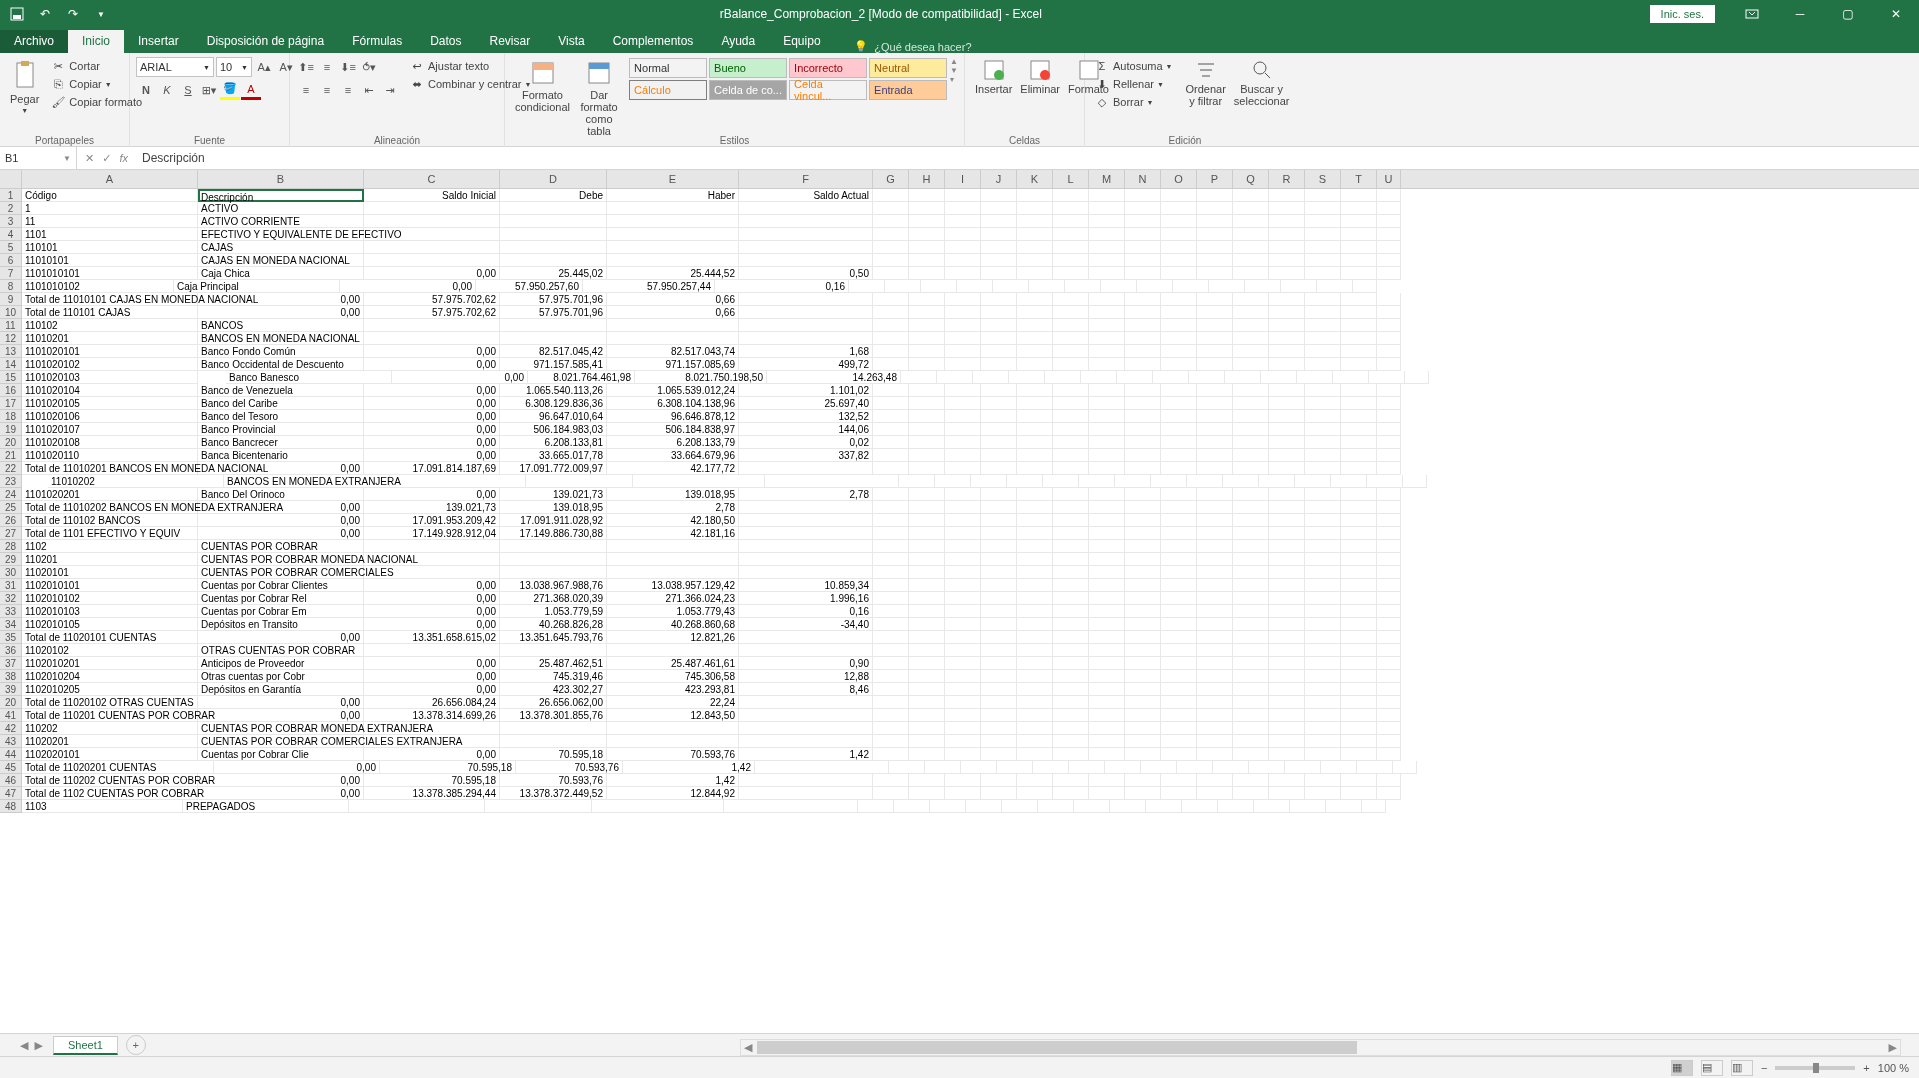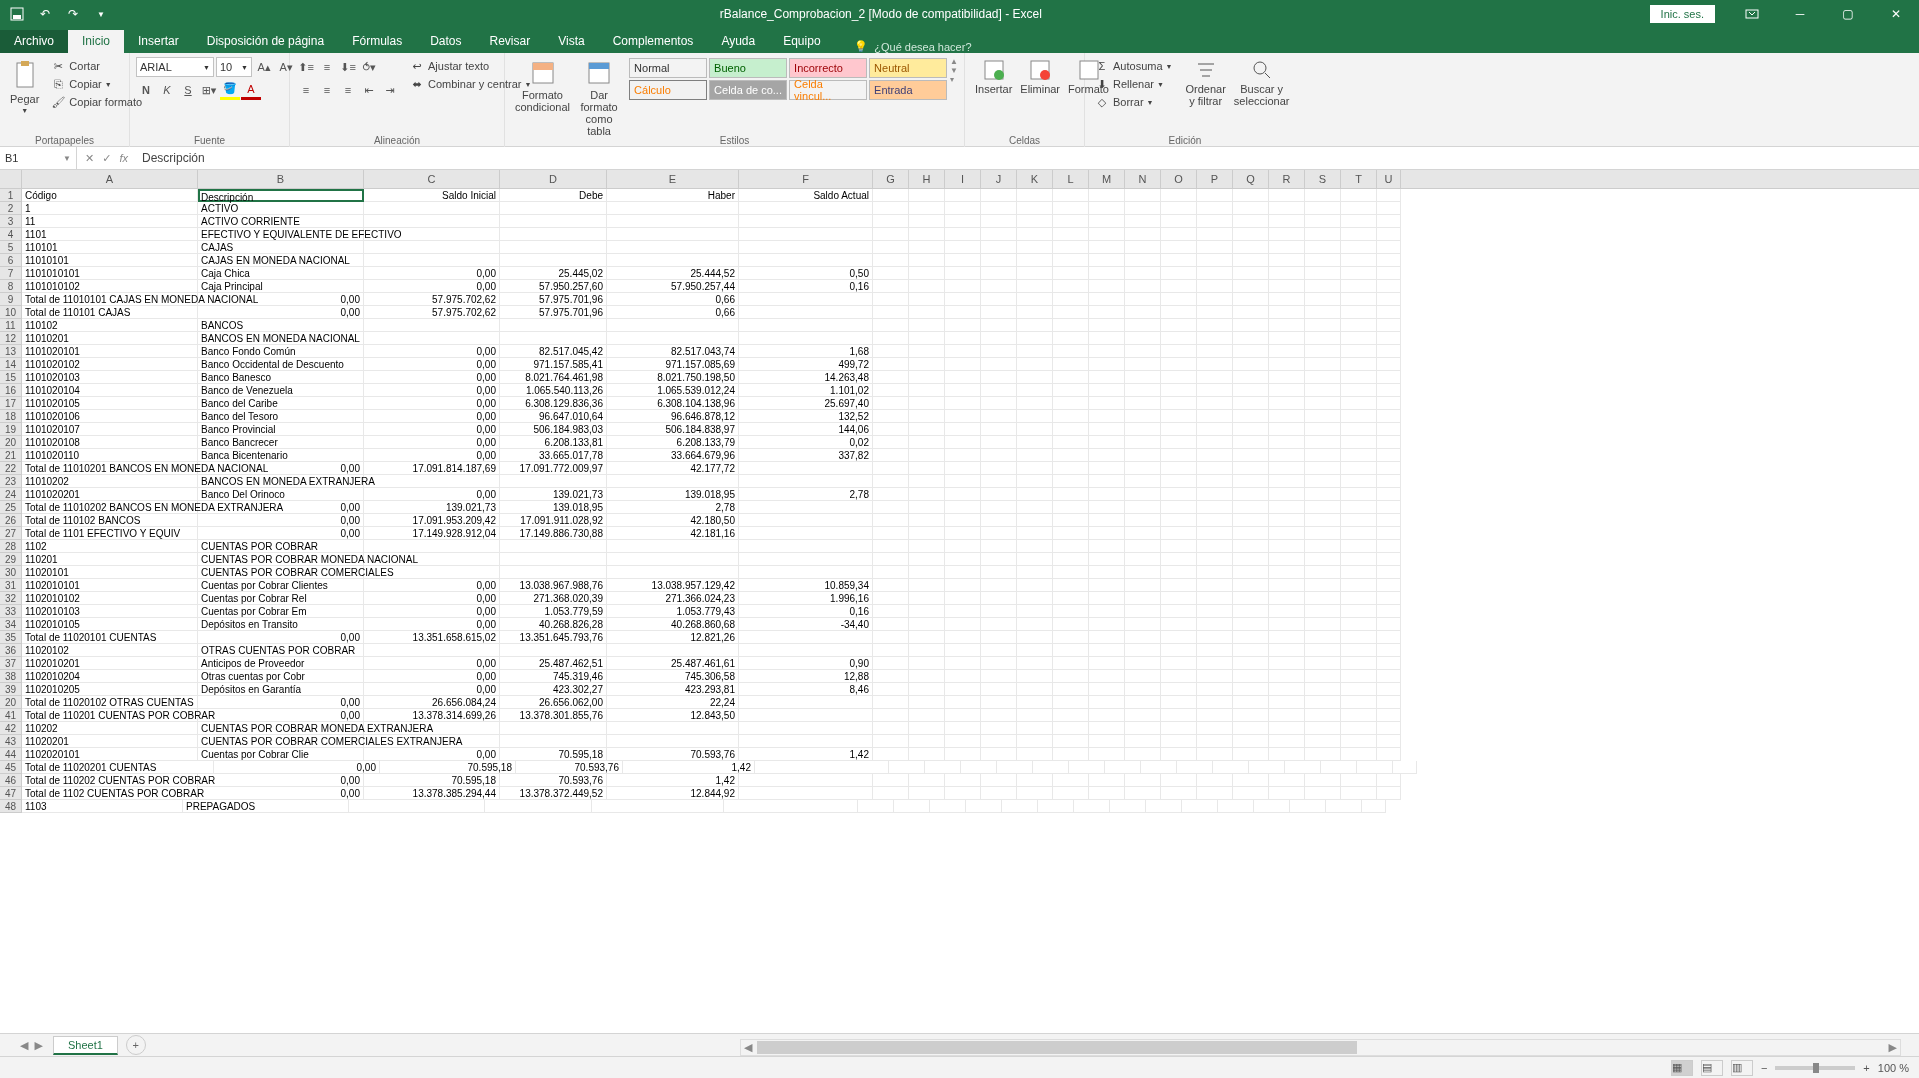--- a/index.html
+++ b/index.html
@@ -502,21 +502,21 @@
         <div class="c" style="width: 36px;"></div>
         <div class="c" style="width: 36px;"></div>
         <div class="c" style="width: 36px;"></div>
         <div class="c" style="width: 36px;"></div>
         <div class="c" style="width: 36px;"></div>
         <div class="c" style="width: 36px;"></div>
         <div class="c" style="width: 24px;"></div>
       </div>
       <div class="r">
         <div class="rh">8</div>
-        <div class="c" style="width: 176px;">1101010102</div>
+        <div class="c" style="width: 152px;">1101010102</div>
         <div class="c" style="width: 166px; overflow: visible;">                         Caja Principal</div>
         <div class="c num" style="width: 136px;">0,00</div>
         <div class="c num" style="width: 107px;">57.950.257,60</div>
         <div class="c num" style="width: 132px;">57.950.257,44</div>
         <div class="c num" style="width: 134px;">0,16</div>
         <div class="c" style="width: 36px;"></div>
         <div class="c" style="width: 36px;"></div>
         <div class="c" style="width: 36px;"></div>
         <div class="c" style="width: 36px;"></div>
         <div class="c" style="width: 36px;"></div>
@@ -671,21 +671,21 @@
         <div class="c" style="width: 36px;"></div>
         <div class="c" style="width: 36px;"></div>
         <div class="c" style="width: 36px;"></div>
         <div class="c" style="width: 36px;"></div>
         <div class="c" style="width: 36px;"></div>
         <div class="c" style="width: 24px;"></div>
       </div>
       <div class="r">
         <div class="rh">15</div>
         <div class="c" style="width: 176px;">1101020103</div>
-        <div class="c" style="width: 166px; overflow: visible;">                         Banco Banesco</div>
+        <div class="c" style="width: 166px; overflow: visible; margin-left: 28px;">                         Banco Banesco</div>
         <div class="c num" style="width: 136px;">0,00</div>
         <div class="c num" style="width: 107px;">8.021.764.461,98</div>
         <div class="c num" style="width: 132px;">8.021.750.198,50</div>
         <div class="c num" style="width: 134px;">14.263,48</div>
         <div class="c" style="width: 36px;"></div>
         <div class="c" style="width: 36px;"></div>
         <div class="c" style="width: 36px;"></div>
         <div class="c" style="width: 36px;"></div>
         <div class="c" style="width: 36px;"></div>
         <div class="c" style="width: 36px;"></div>
@@ -862,21 +862,21 @@
         <div class="c" style="width: 36px;"></div>
         <div class="c" style="width: 36px;"></div>
         <div class="c" style="width: 36px;"></div>
         <div class="c" style="width: 36px;"></div>
         <div class="c" style="width: 36px;"></div>
         <div class="c" style="width: 36px;"></div>
         <div class="c" style="width: 24px;"></div>
       </div>
       <div class="r">
         <div class="rh">23</div>
-        <div class="c" style="width: 176px;">11010202</div>
+        <div class="c" style="width: 176px; margin-left: 26px;">11010202</div>
         <div class="c" style="width: 166px; overflow: visible;">                    BANCOS EN MONEDA EXTRANJERA</div>
         <div class="c num" style="width: 136px;"></div>
         <div class="c num" style="width: 107px;"></div>
         <div class="c num" style="width: 132px;"></div>
         <div class="c num" style="width: 134px;"></div>
         <div class="c" style="width: 36px;"></div>
         <div class="c" style="width: 36px;"></div>
         <div class="c" style="width: 36px;"></div>
         <div class="c" style="width: 36px;"></div>
         <div class="c" style="width: 36px;"></div>

